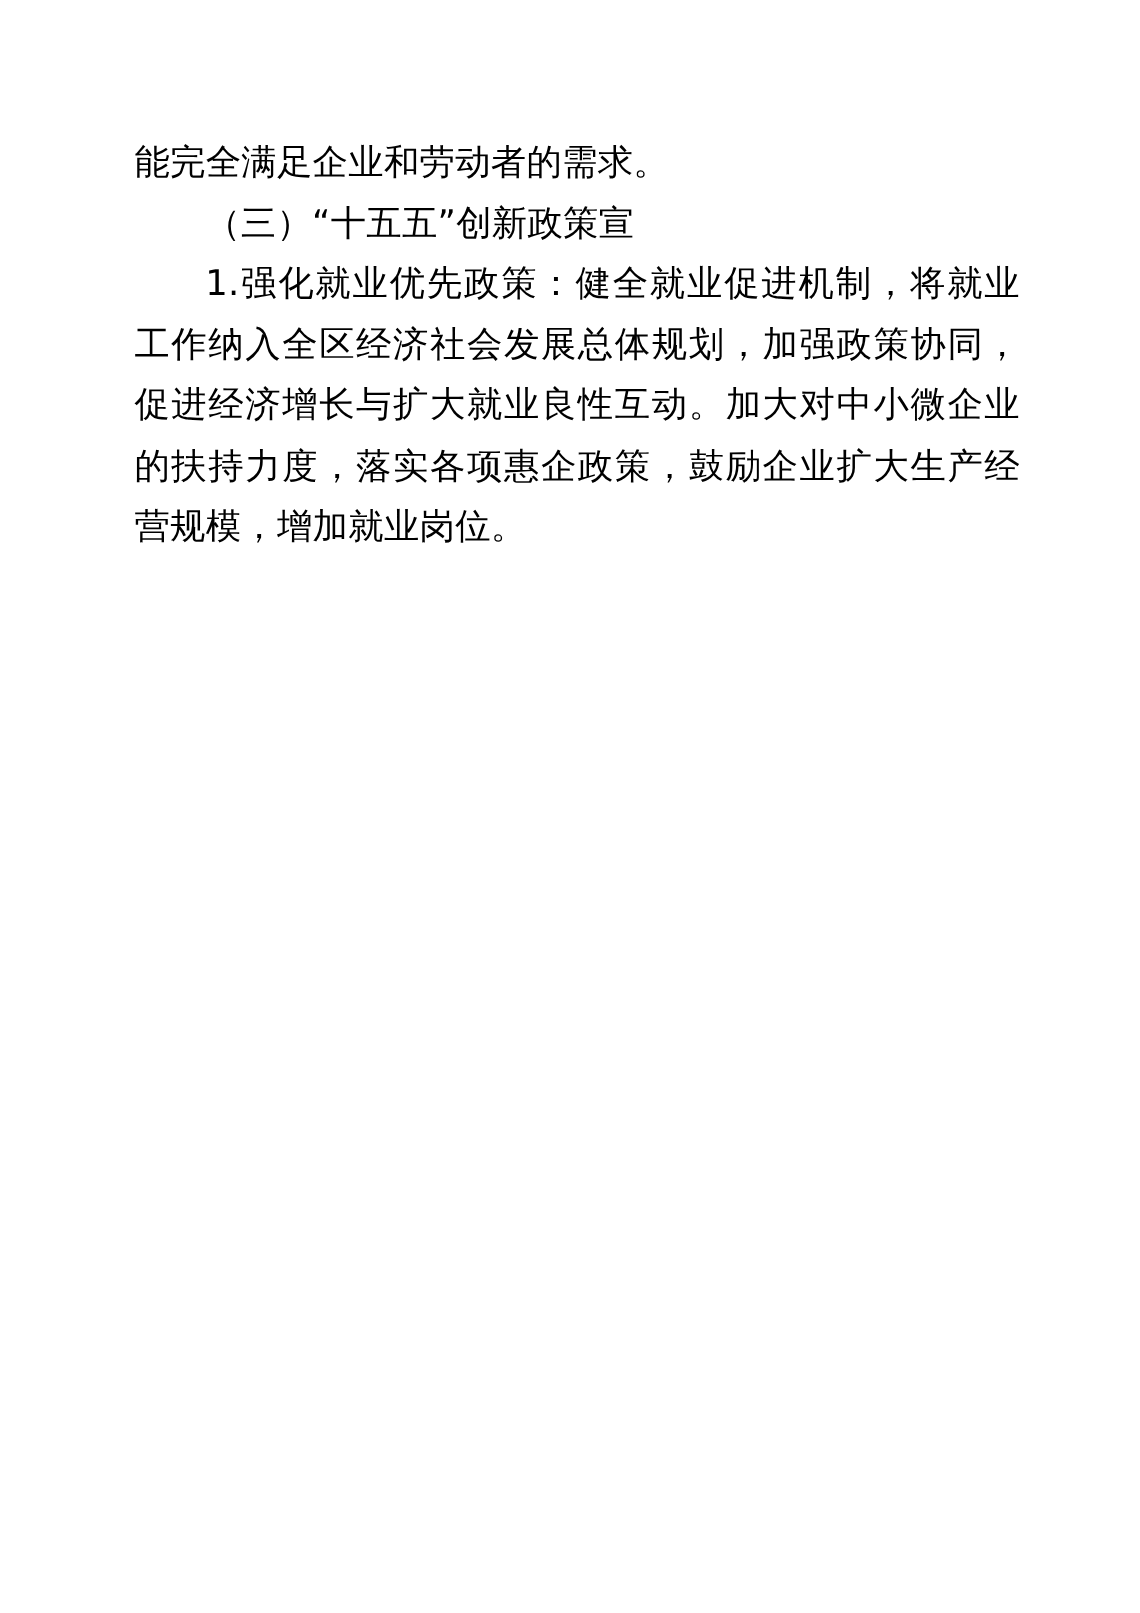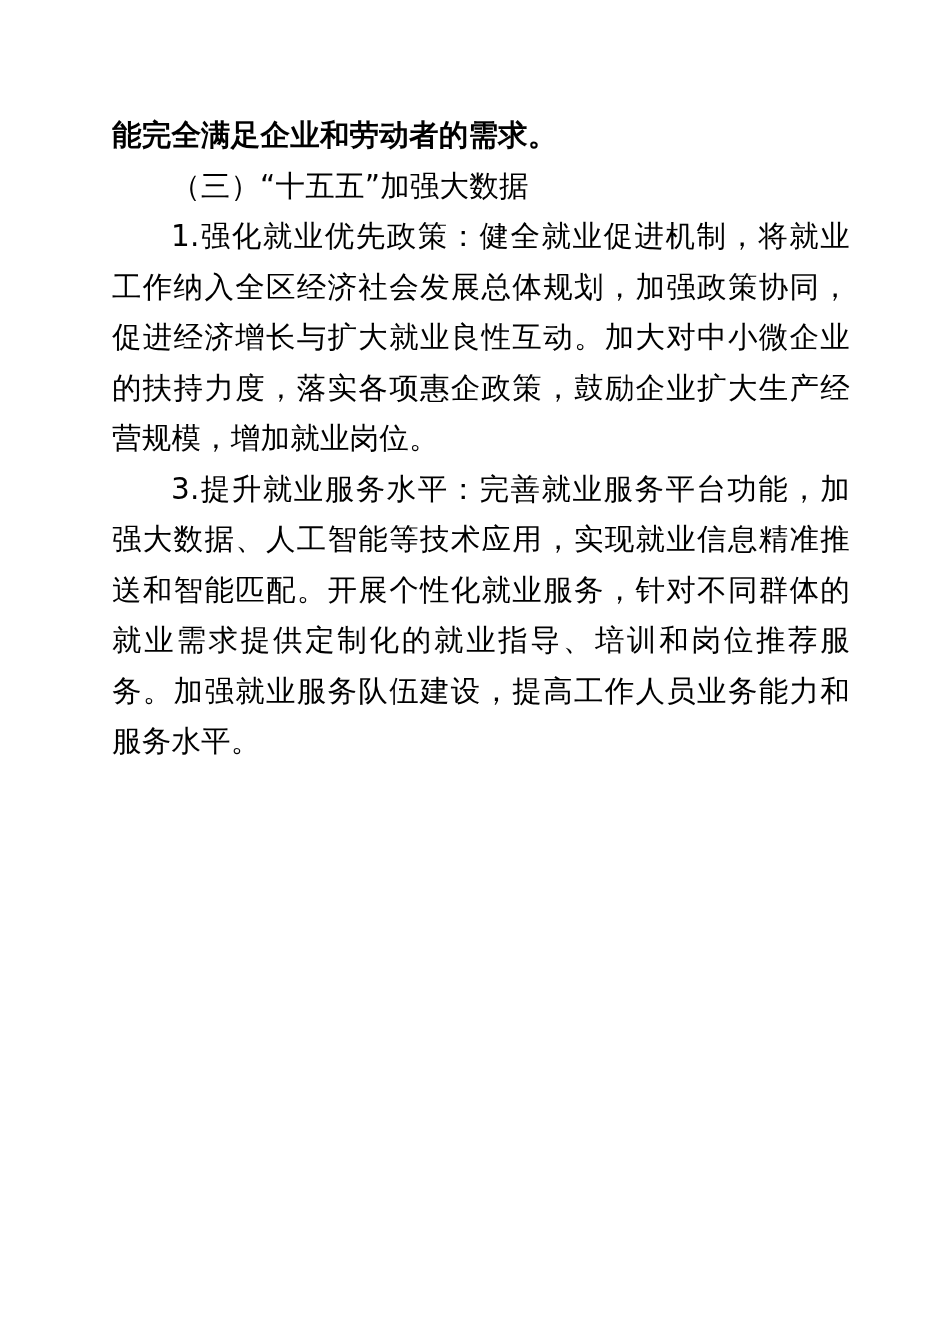--- a/index.html
+++ b/index.html
@@ -27,26 +27,24 @@
     letter-spacing: 0.2px;
     text-align: justify;
     text-justify: inter-ideograph;
   }
   .para {
     margin: 0 0 0 0;
     text-indent: 2em;
   }
   .para.nofirst {
     text-indent: 0;
-    font-weight: bold;
   }
 </style>
 </head>
 <body>
 
 <div class="page">
   <div class="doc-body">
     <p class="para nofirst">能完全满足企业和劳动者的需求。</p>
-    <p class="para">（三）“十五五”加强大数据</p>
+    <p class="para">（三）“十五五”创新政策宣</p>
     <p class="para">1.强化就业优先政策：健全就业促进机制，将就业工作纳入全区经济社会发展总体规划，加强政策协同，促进经济增长与扩大就业良性互动。加大对中小微企业的扶持力度，落实各项惠企政策，鼓励企业扩大生产经营规模，增加就业岗位。</p>
-    <p class="para">3.提升就业服务水平：完善就业服务平台功能，加强大数据、人工智能等技术应用，实现就业信息精准推送和智能匹配。开展个性化就业服务，针对不同群体的就业需求提供定制化的就业指导、培训和岗位推荐服务。加强就业服务队伍建设，提高工作人员业务能力和服务水平。</p>
   </div>
 </div>
 
 </body></html>

